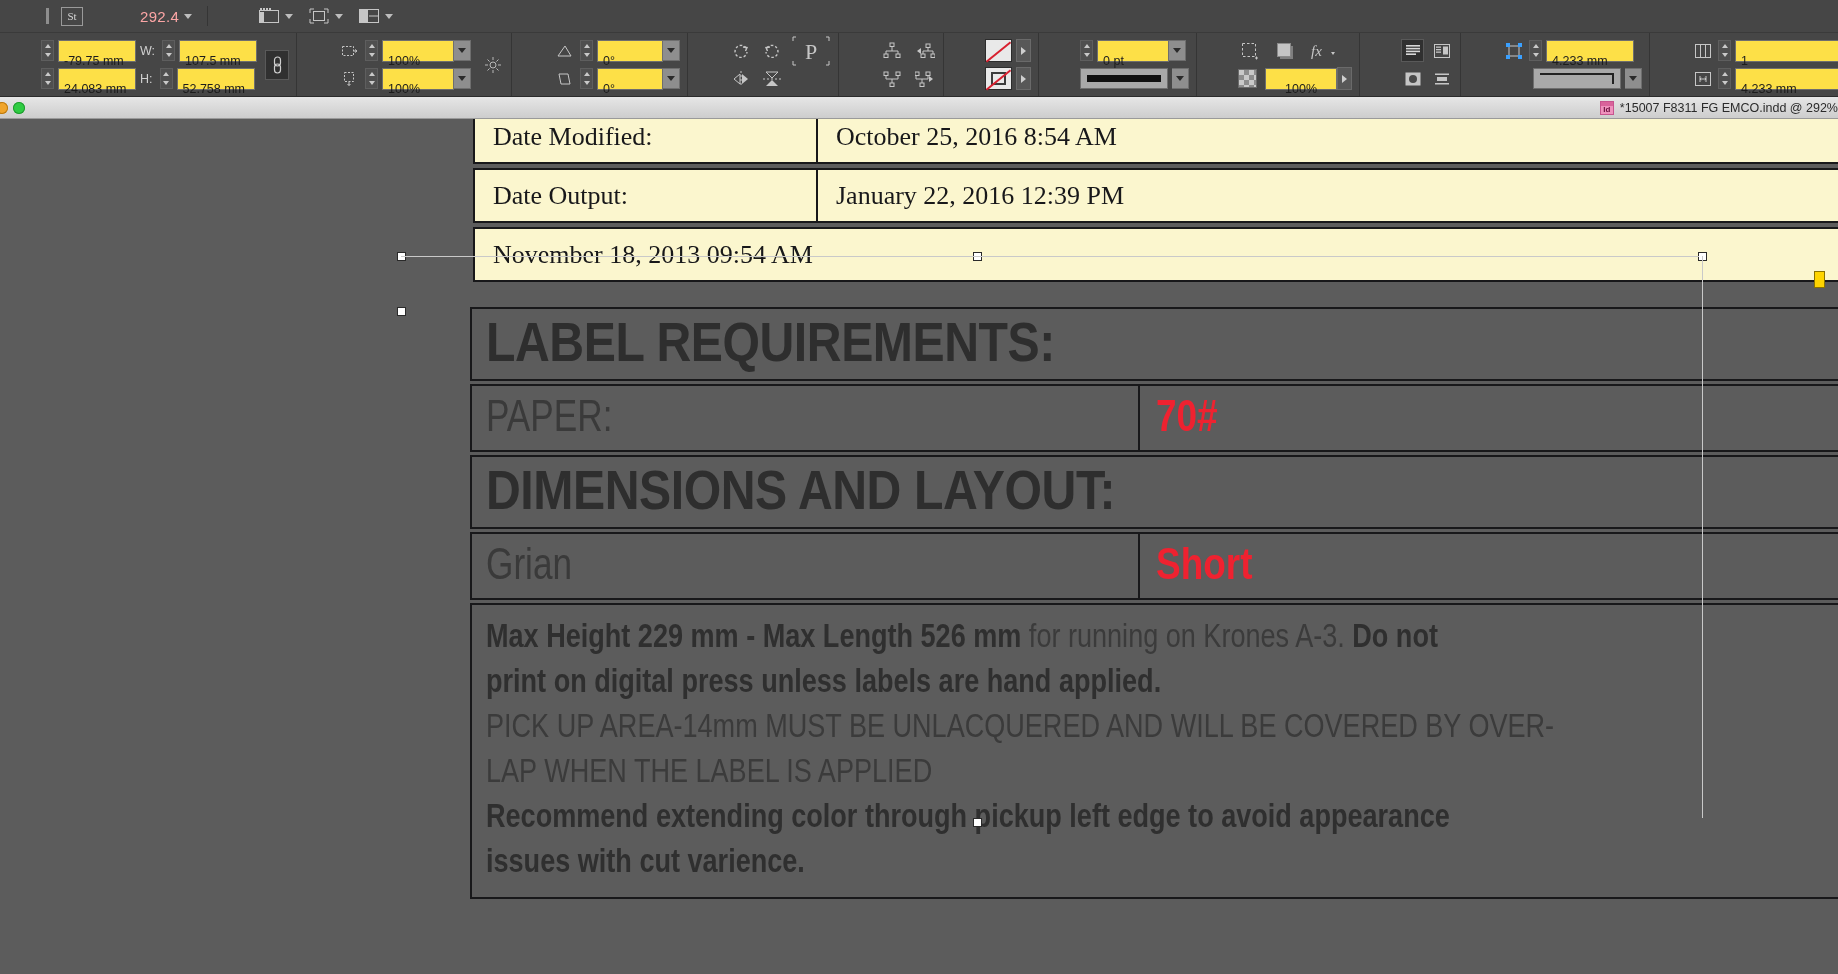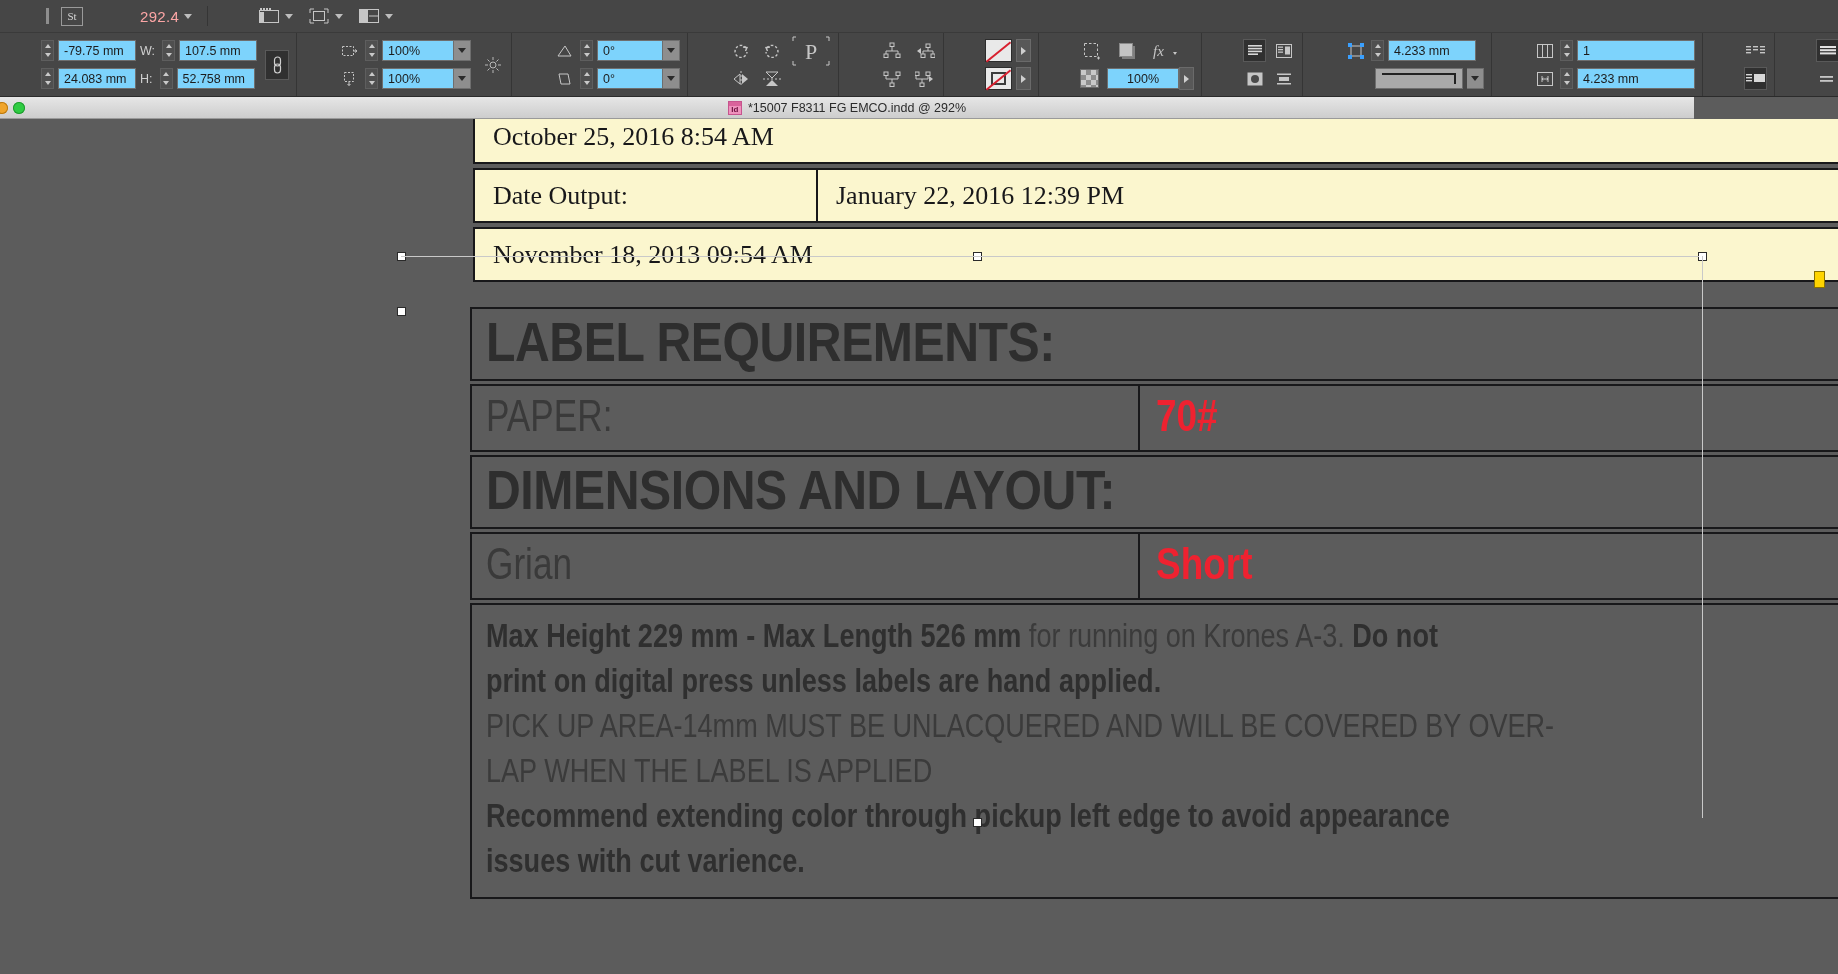--- a/index.html
+++ b/index.html
@@ -33,23 +33,23 @@
     margin-left: 34px;
   }
   .grp.nb { border-right: none; }
   .grp-col { display: flex; flex-direction: column; justify-content: center; gap: 6px; height: 100%; }
   .grp-r { display: flex; align-items: center; gap: 4px; height: 22px; }
 
   .sep-v { width: 1px; height: 20px; background: #353535; margin: 0 8px; }
 
   
   .field {
-    background: #7dd3fc; color: #1c1c1c;
+    background: #fde047; color: #1c1c1c;
     font-size: 12.5px; line-height: 20px; height: 21px;
-    padding: 0 5px; border: 1px solid #6e6e6e;
+    padding: 10px 5px; border: 1px solid #6e6e6e;
     min-width: 54px; white-space: nowrap;
   }
   .field.w78 { width: 78px; }
   .field.w66 { width: 66px; }
   .field.w72 { width: 72px; }
   .field.w88 { width: 88px; }
   .field.w118 { width: 118px; }
   .field.w172 { width: 172px; }
 
   .spin {
@@ -125,24 +125,24 @@
       linear-gradient(45deg, #8d8d8d 25%, transparent 25%, transparent 75%, #8d8d8d 75%),
       linear-gradient(45deg, #8d8d8d 25%, transparent 25%, transparent 75%, #8d8d8d 75%);
     background-size: 10px 10px;
     background-position: 0 0, 5px 5px;
     background-color: #c9c9c9;
     border: 1px solid #6a6a6a;
   }
 
   
   .titlebar {
-    position: absolute; left: 0; top: 97px; width: 1694px; height: 22px;
+    position: absolute; left: 0; top: 97px; width: 1838px; height: 22px;
     background: linear-gradient(#e6e6e6, #cdcdcd);
     border-bottom: 1px solid #9a9a9a;
-    display: flex; align-items: center; justify-content: center;
+    display: flex; align-items: center; justify-content: flex-end;
     font-size: 12.5px; color: #2b2b2b;
   }
   .tb-left { position: absolute; left: 6px; top: 0; height: 100%; display: flex; align-items: center; gap: 5px; }
   .dot { width: 12px; height: 12px; border-radius: 50%; flex: none; }
   .dot.green { background: #2fcc43; box-shadow: inset 0 0 0 1px #1f9a2f; }
   .dot.amber { background: #f0a52b; box-shadow: inset 0 0 0 1px #bb7a10; }
   .tb-center { display: flex; align-items: center; gap: 6px; }
   .indd-ico {
     width: 14px; height: 14px; background: #ef92bd; border: 1px solid #c7548e;
     color: #6e1140; font-size: 8px; font-weight: bold;
@@ -503,20 +503,40 @@
             <span class="swatch slash"></span>
             <span class="swatch-arrow"></span>
           </div>
           <div class="grp-r">
             <span class="swatch slash inner"></span>
             <span class="swatch-arrow"></span>
           </div>
         </div>
       </div>
 
+      <div class="grp">
+        <div class="grp-col">
+          <div class="grp-r">
+            <span class="spin">
+                <i class="up"></i>
+                <i class="dn"></i>
+              </span>
+            <span class="fld-combo">
+                <span class="field w72">0 pt</span>
+                <span class="combo-arrow"></span>
+              </span>
+          </div>
+          <div class="grp-r">
+            <span class="strokebar">
+                <span class="ln"></span>
+              </span>
+            <span class="combo-arrow"></span>
+          </div>
+        </div>
+      </div>
 
       <div class="grp">
         <div class="grp-col">
           <div class="grp-r" style="gap:12px;">
             <span class="icobtn">
               <svg width="18" height="18" viewBox="0 0 18 18">
                   <rect x="1.5" y="1.5" width="13" height="13" fill="none" stroke="#c6c6c6" stroke-dasharray="2.5 2"></rect>
                   <path d="M14,16 L17,16 M15.5,14.5 L15.5,17.5" stroke="#c6c6c6"></path>
                 </svg>
             </span>
@@ -836,20 +856,21 @@
       <span class="indd-ico">Id</span>
       <span>*15007 F8311 FG EMCO.indd @ 292%</span>
     </div>
   </div>
 
   <div class="canvas">
     <div class="page">
 
       <div class="info-table">
         <div class="info-row">
+          <div class="info-lbl">Date Modified:</div>
           <div class="info-val">October 25, 2016 8:54 AM</div>
         </div>
         <div class="info-row">
           <div class="info-lbl">Date Output:</div>
           <div class="info-val">January 22, 2016 12:39 PM</div>
         </div>
         <div class="info-row">
           <div class="info-val">November 18, 2013 09:54 AM</div>
         </div>
       </div>

